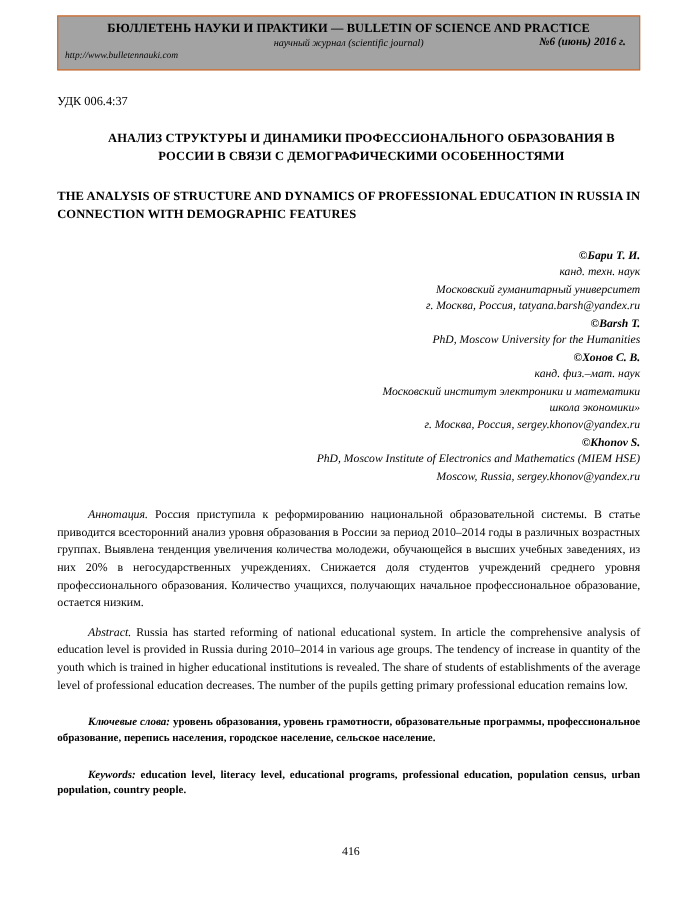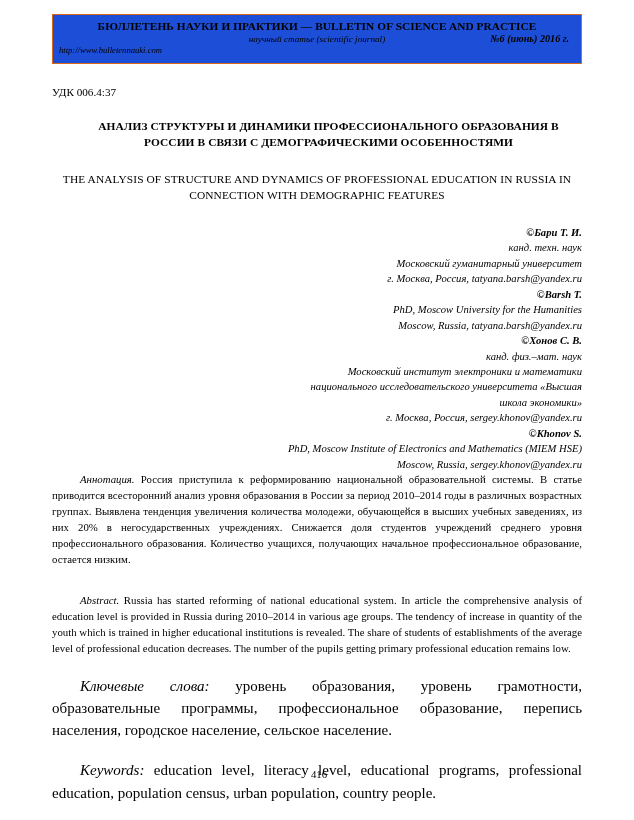--- a/index.html
+++ b/index.html
@@ -18,21 +18,21 @@
   .page {
     width: 634px;
     height: 820px;
     box-sizing: border-box;
     padding: 14px 52px 0 52px;
     position: relative;
   }
 
   
   .header-banner {
-    background: #1d4ed8;
+    background: #a3a3a3;
     border: 1px solid #d9661a;
     text-align: center;
     padding: 5px 6px 6px 6px;
     line-height: 1.18;
   }
   .header-title {
     font-weight: bold;
     font-size: 11.3px;
     letter-spacing: 0.1px;
   }
@@ -71,79 +71,80 @@
     margin-top: 20px;
     text-align: center;
     font-weight: bold;
     font-size: 11.4px;
     line-height: 1.42;
     letter-spacing: 0.1px;
     margin-left: 23px;
   }
   .title-en {
     margin-top: 20px;
-    text-align: center;
-    font-weight: normal;
+    font-weight: bold;
     font-size: 11.4px;
     line-height: 1.42;
     letter-spacing: 0.1px;
   }
 
   
   .authors {
     margin-top: 22px;
     text-align: right;
     font-style: italic;
     font-size: 10.6px;
     line-height: 1.46;
   }
   .authors .name {
     font-weight: bold;
     font-style: italic;
   }
 
   
   .abs-block {
+    margin-top: 20px;
     font-size: 10.8px;
     text-align: justify;
     line-height: 1.48;
     text-indent: 28px;
   }
   .abs-block + .abs-block {
-    margin-top: 25px;
+    margin-top: 11px;
   }
   .lead-it {
     font-style: italic;
   }
   .kw-block {
     margin-top: 18px;
-    font-size: 15px;
+    font-size: 10px;
     text-align: justify;
     line-height: 1.48;
     text-indent: 28px;
+    font-weight: bold;
   }
 
   
   .page-number {
     position: absolute;
     left: 4px;
     right: 0;
     bottom: 40px;
     text-align: center;
     font-size: 10.8px;
   }
 </style>
 </head>
 <body>
 
 <div class="page">
 
   <div class="header-banner">
     <div class="header-title">БЮЛЛЕТЕНЬ НАУКИ И ПРАКТИКИ — BULLETIN OF SCIENCE AND PRACTICE</div>
-    <div class="header-sub">научный статье (scientific journal)</div>
+    <div class="header-sub">научный журнал (scientific journal)</div>
     <div class="header-row3">
       <div class="header-url">http://www.bulletennauki.com</div>
       <div class="header-issue">№6 (июнь) 2016  г.</div>
     </div>
   </div>
 
   <div class="udc">УДК 006.4:37</div>
 
   <div class="title-ru">АНАЛИЗ СТРУКТУРЫ И ДИНАМИКИ ПРОФЕССИОНАЛЬНОГО ОБРАЗОВАНИЯ В РОССИИ В СВЯЗИ С ДЕМОГРАФИЧЕСКИМИ ОСОБЕННОСТЯМИ</div>
   <div class="title-en">THE ANALYSIS OF STRUCTURE AND DYNAMICS OF PROFESSIONAL EDUCATION IN RUSSIA IN CONNECTION WITH DEMOGRAPHIC FEATURES</div>
@@ -153,28 +154,26 @@
     <div>
       <div class="name">©Бари Т. И.</div>
       <div>канд. техн. наук</div>
       <div>Московский гуманитарный университет</div>
       <div>г. Москва, Россия, tatyana.barsh@yandex.ru</div>
     </div>
 
     <div>
       <div class="name">©Barsh T.</div>
       <div>PhD, Moscow University for the Humanities</div>
-      <div>Moscow, Russia, tatyana.barsh@yandex.ru</div>
     </div>
 
     <div>
       <div class="name">©Хонов С. В.</div>
       <div>канд. физ.–мат. наук</div>
       <div>Московский институт электроники и математики</div>
-      <div>национального исследовательского университета «Высшая</div>
       <div>школа экономики»</div>
       <div>г. Москва, Россия, sergey.khonov@yandex.ru</div>
     </div>
 
     <div>
       <div class="name">©Khonov S.</div>
       <div>PhD, Moscow Institute of Electronics and Mathematics (MIEM HSE)</div>
       <div>Moscow, Russia, sergey.khonov@yandex.ru</div>
     </div>
 

